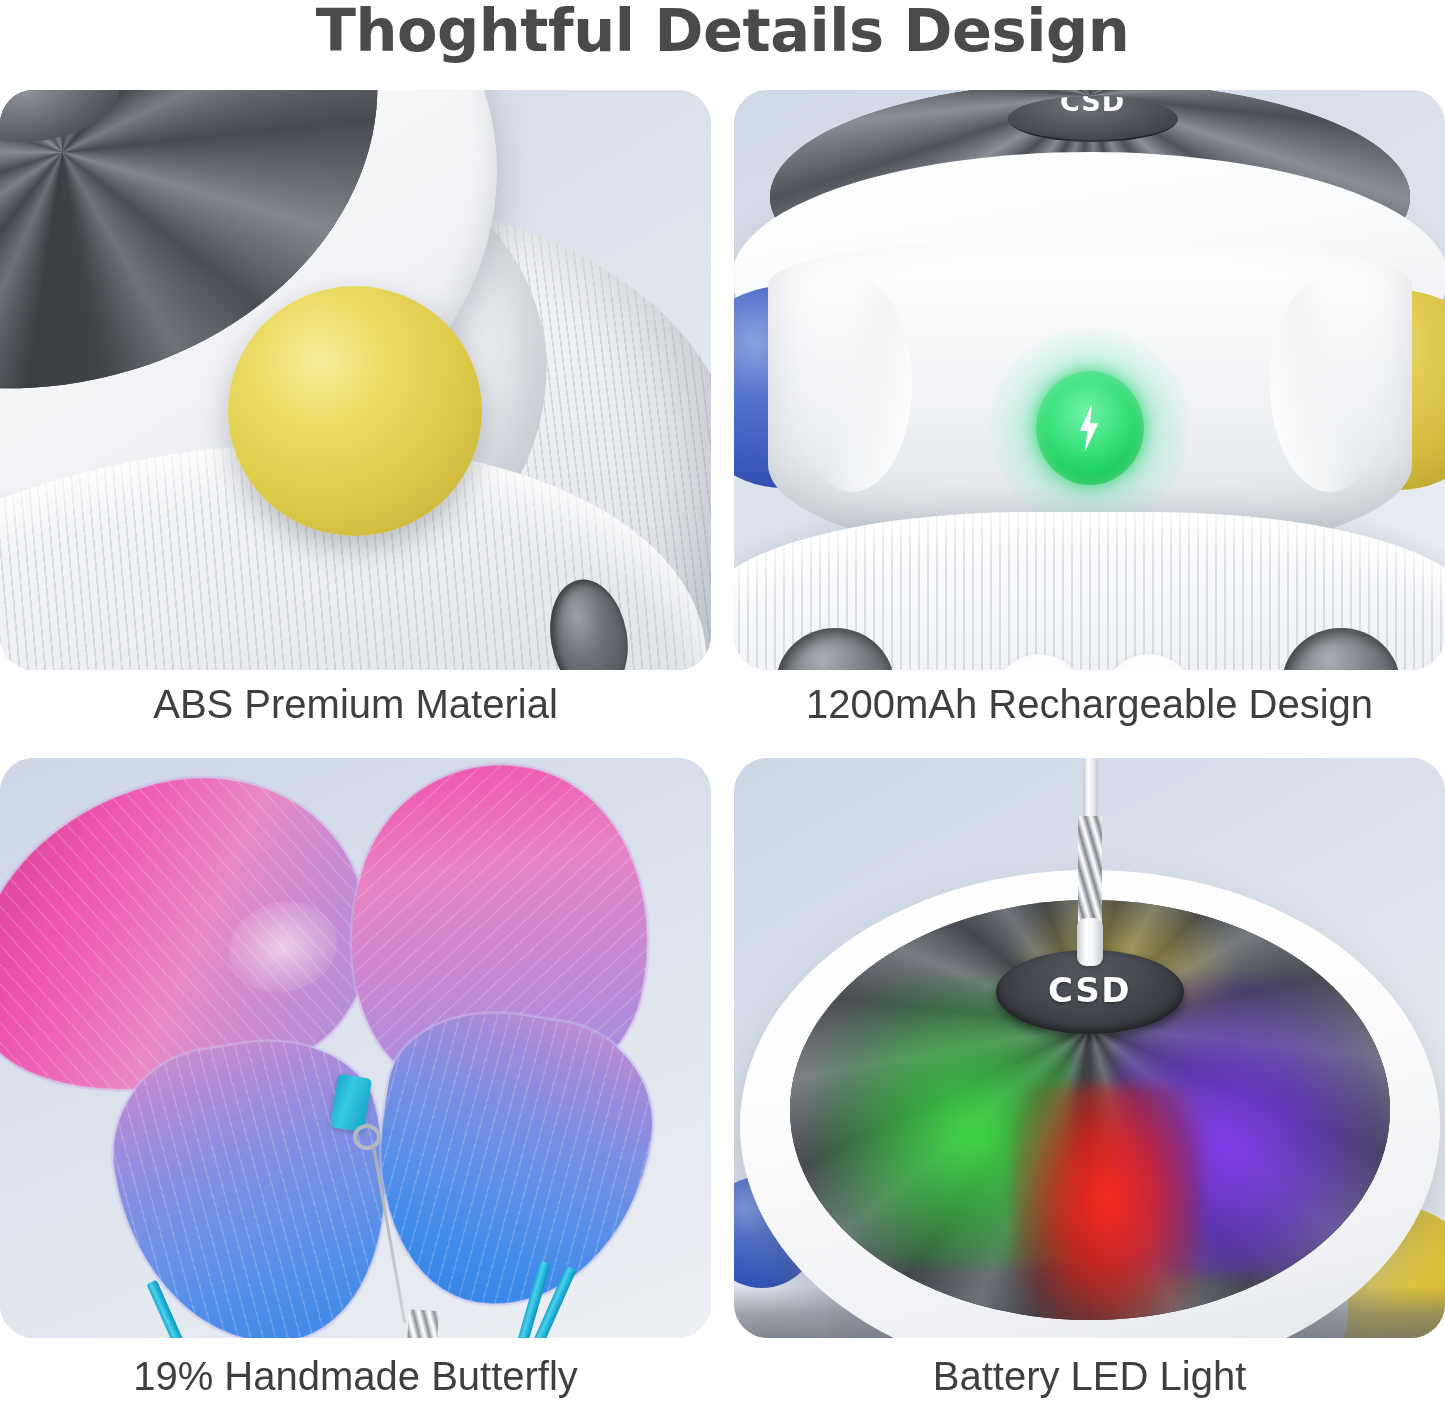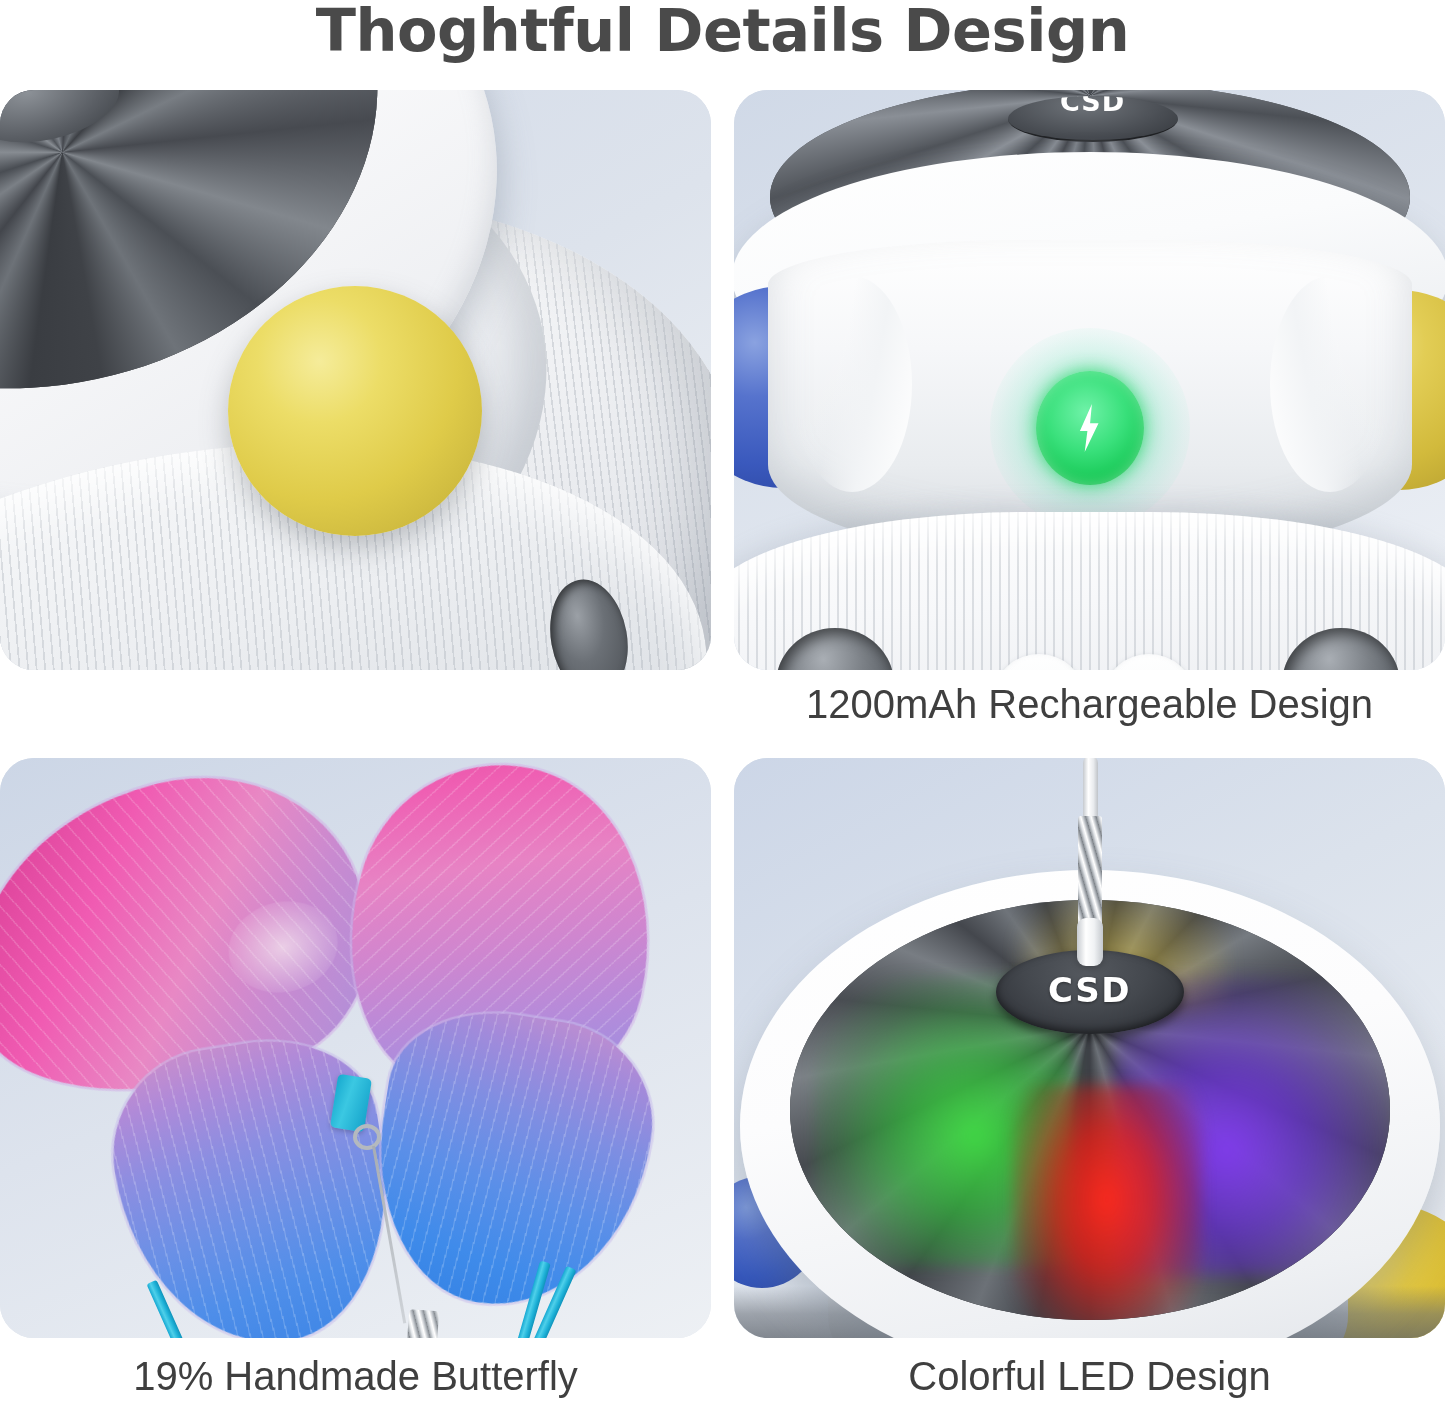--- a/index.html
+++ b/index.html
@@ -622,20 +622,21 @@
     <div class="bowl"></div>
     <div class="rim"></div>
     <div class="dome">
       <div class="fan"></div>
       <div class="hub"></div>
     </div>
     <div class="lip"></div>
     <div class="ball-yellow"></div>
     <div class="hole"></div>
   </div>
+  <div class="caption cap1">ABS Premium Material</div>
 
   <div class="panel p2">
     <div class="bg"></div>
     <div class="cord"></div>
     <div class="top-dome">
       <div class="fan"></div>
     </div>
     <div class="csd-cap">
       <span>CSD</span>
     </div>
@@ -700,15 +701,15 @@
       <div class="led-purple"></div>
       <div class="led-red"></div>
     </div>
     <div class="csd-hub">
       <span>CSD</span>
     </div>
     <div class="wand"></div>
     <div class="spring2"></div>
     <div class="wand-tip"></div>
   </div>
-  <div class="caption cap4">Colorful LED Design</div>
+  <div class="caption cap4">Battery LED Light</div>
 
 </div>
 
 </body></html>

